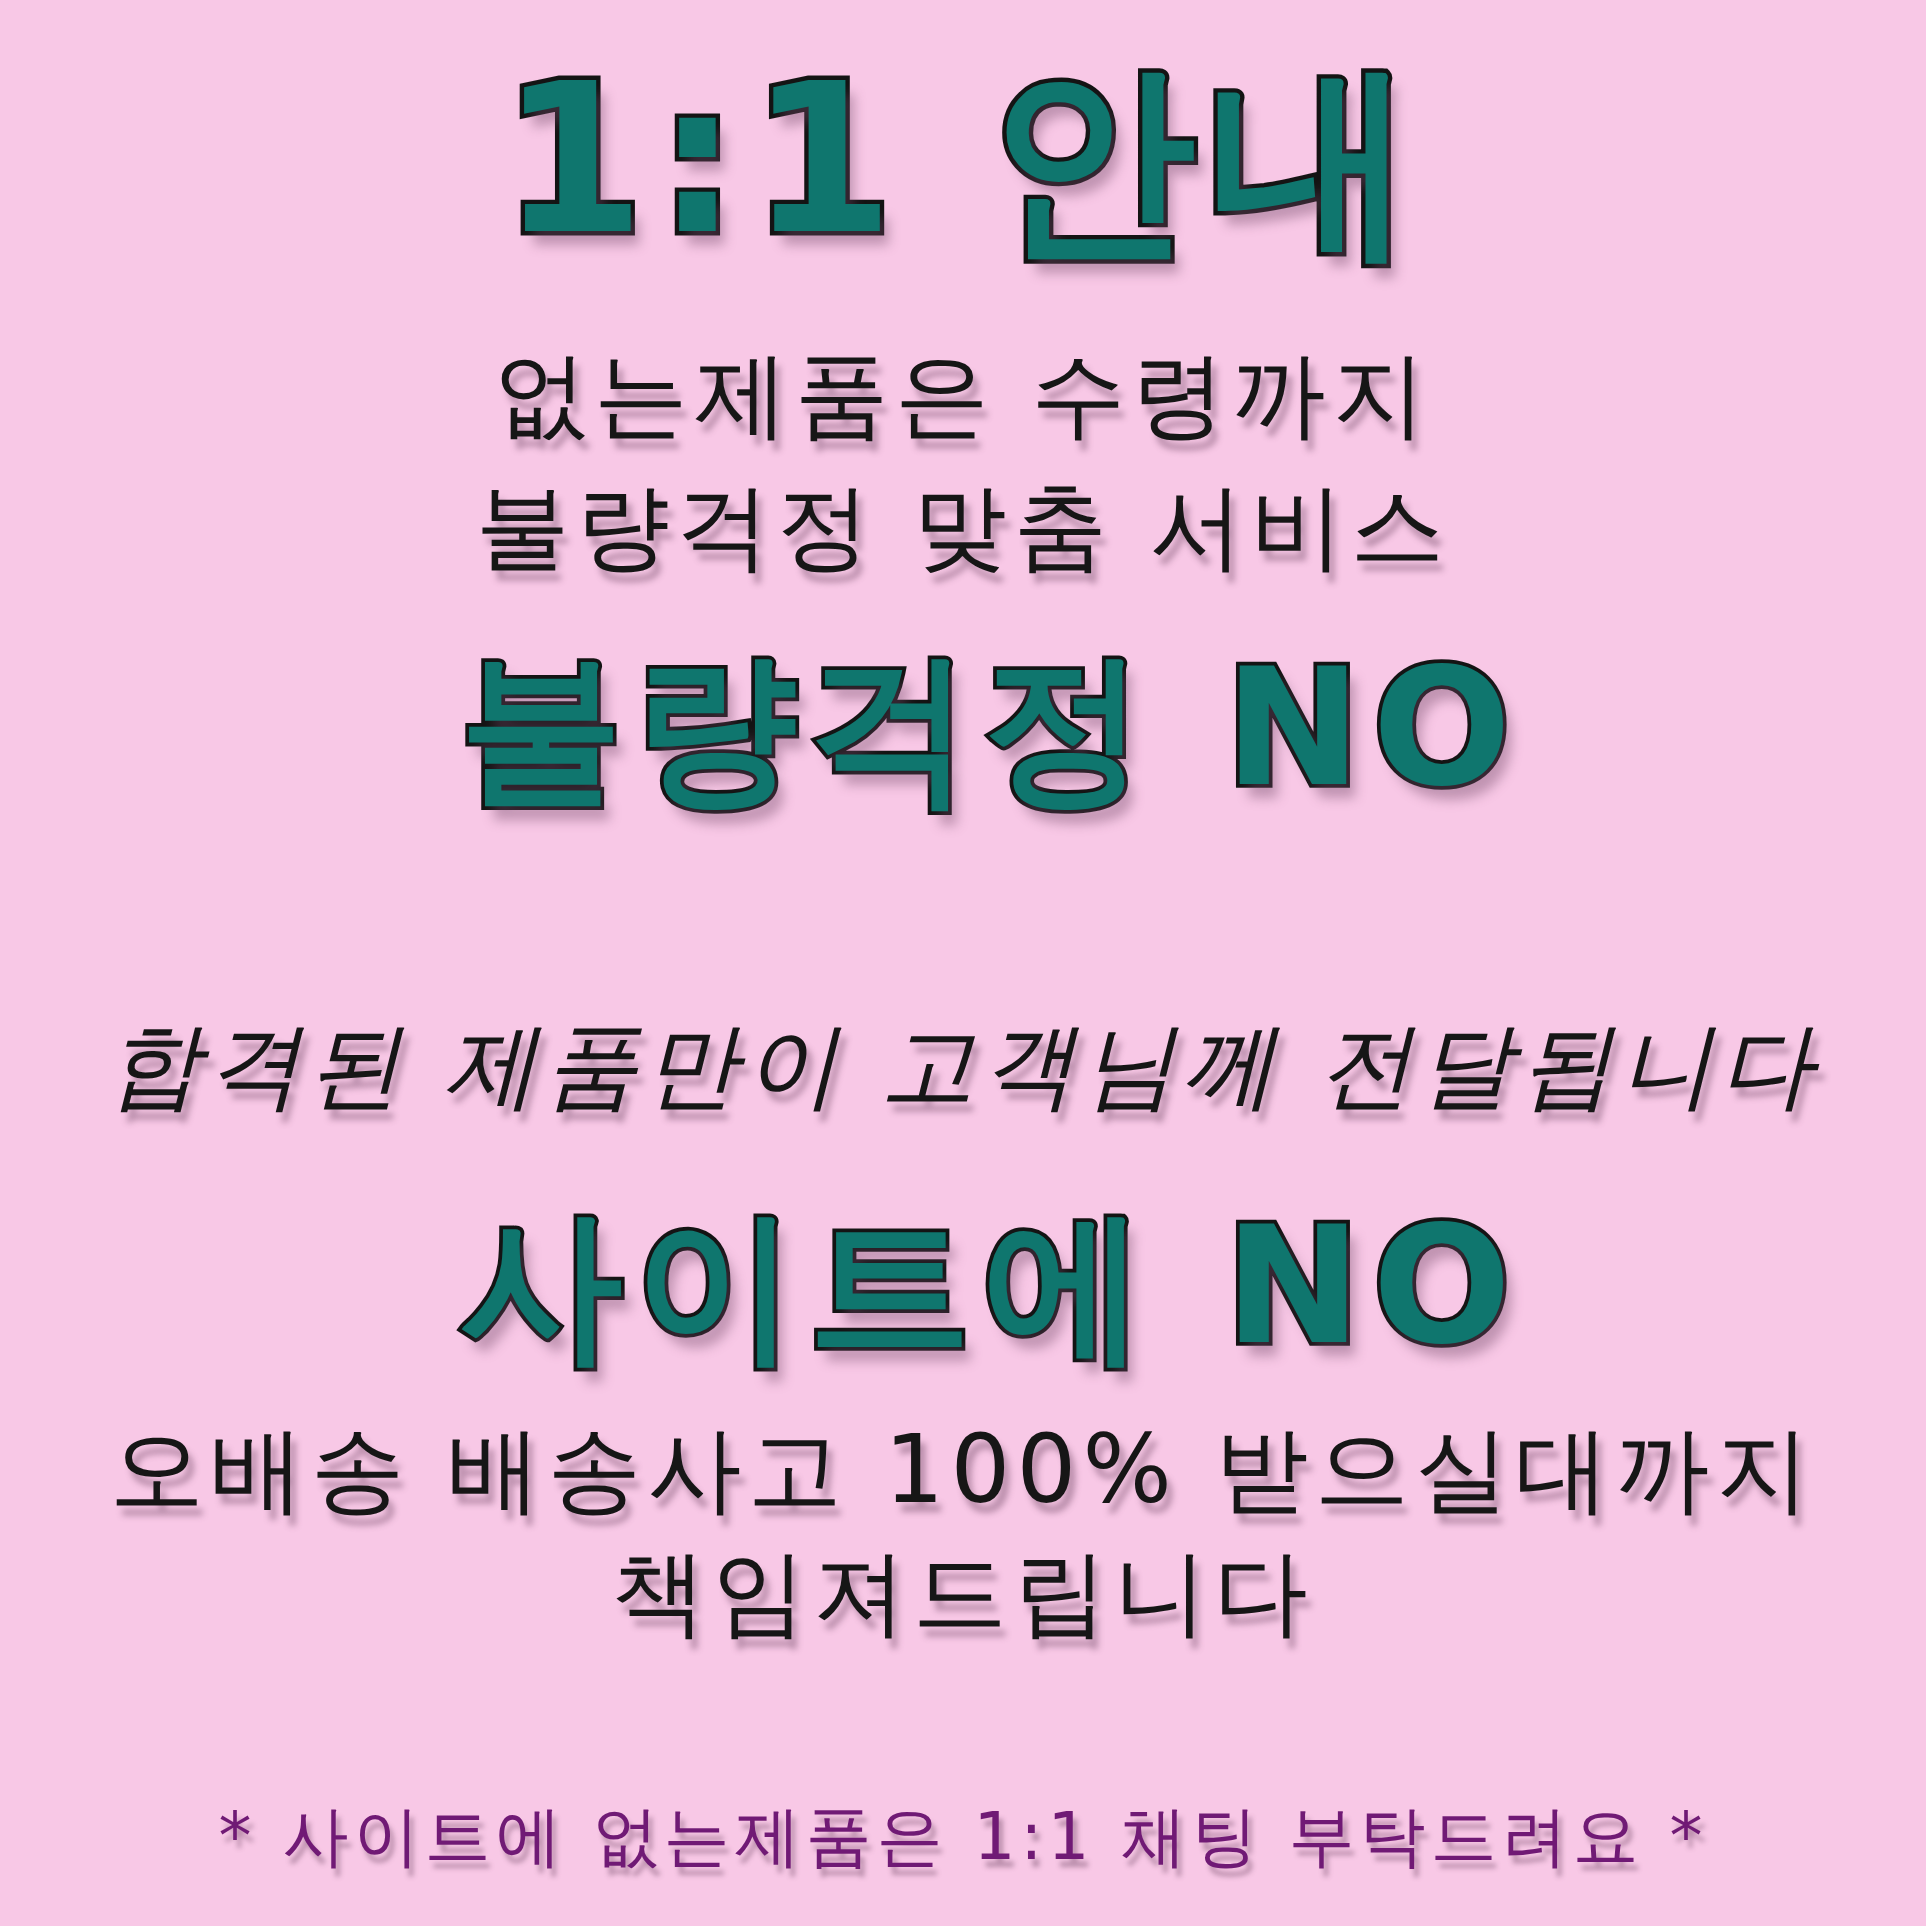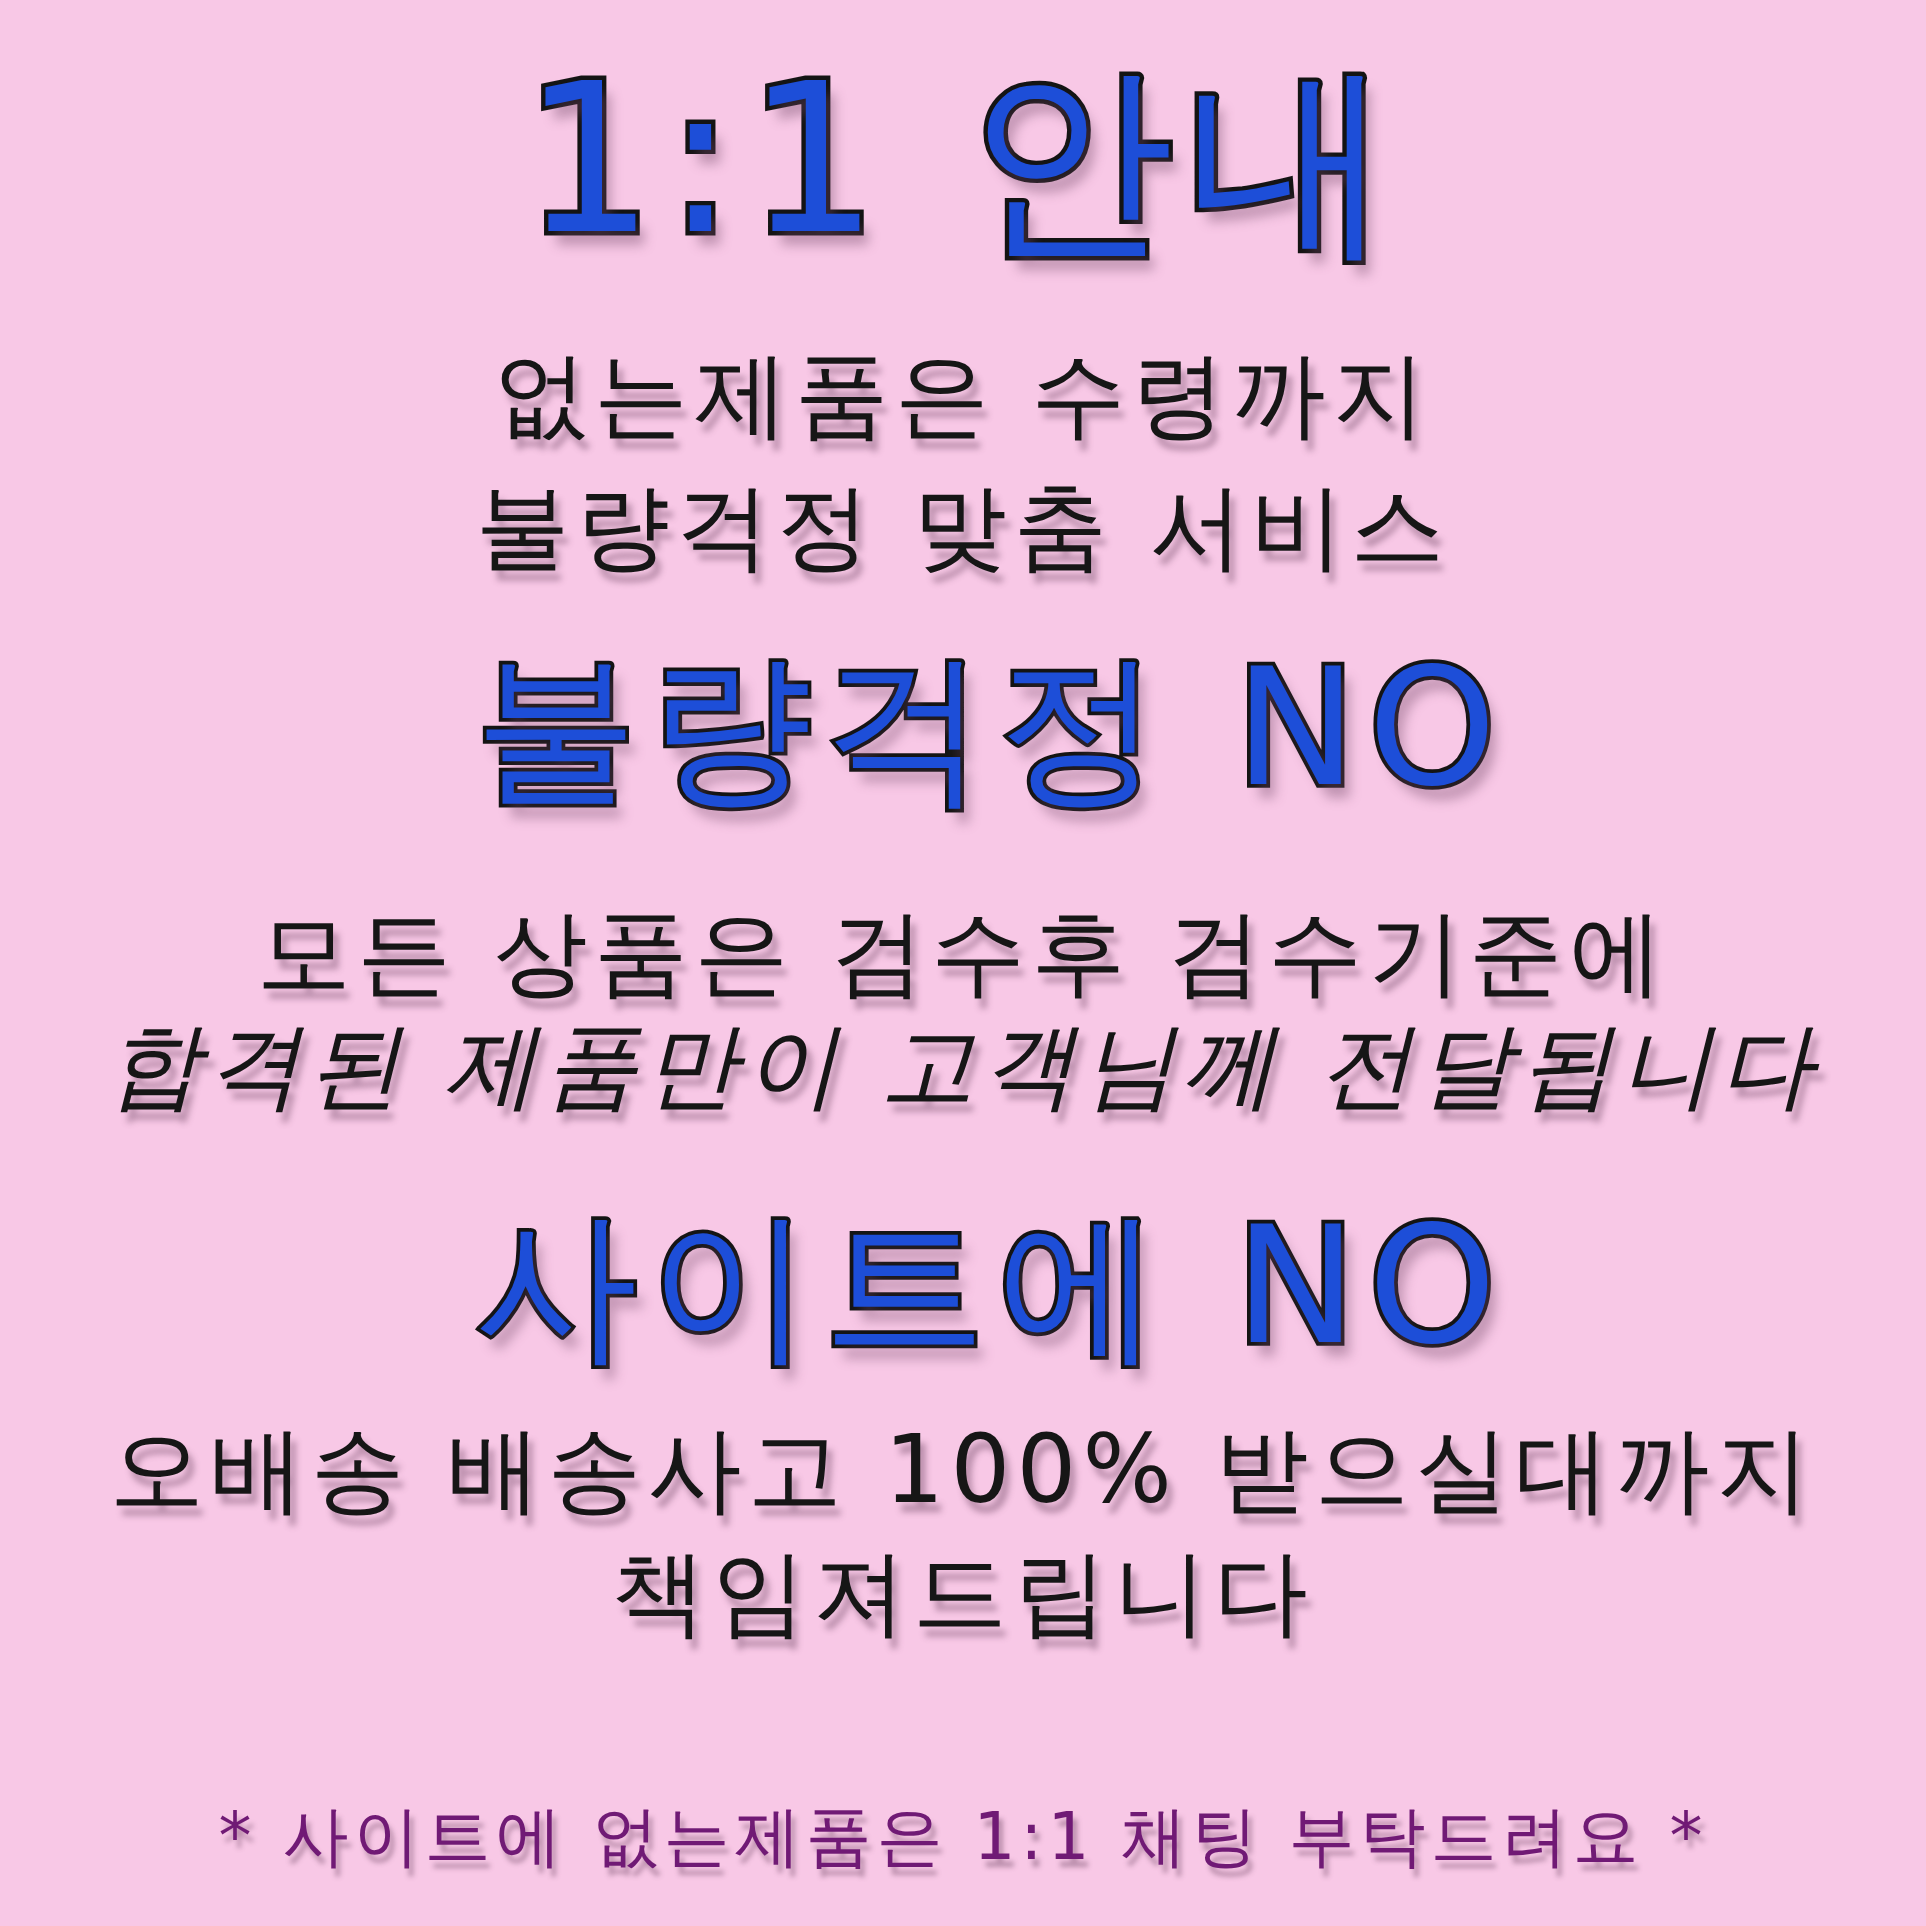--- a/index.html
+++ b/index.html
@@ -20,22 +20,22 @@
   }
   .line {
     position: absolute;
     left: 0;
     width: 100%;
     text-align: center;
     white-space: nowrap;
   }
   
   .bubble {
-    color: #1d4ed8;
-    font-weight: normal;
+    color: #0f766e;
+    font-weight: bold;
     -webkit-text-stroke: 8.8px #141414;
     paint-order: stroke fill;
     text-shadow: 8.8px 14px 11.3px rgba(110, 70, 100, 0.40);
     letter-spacing: 11.3px;
   }
   .bubble.title {
     top: 36px;
     font-size: 207px;
     line-height: 1.2;
   }
@@ -76,21 +76,20 @@
 <div class="canvas">
 
   <div class="line bubble title">1:1 안내</div>
 
   <div class="line body-text pos-intro-1">없는제품은 수령까지</div>
 
   <div class="line body-text pos-intro-2">불량걱정 맞춤 서비스</div>
 
   <div class="line bubble section pos-heading-1">불량걱정 NO</div>
 
-  <div class="line body-text pos-quality-1">모든 상품은 검수후 검수기준에</div>
 
   <div class="line body-text pos-quality-2">합격된 제품만이 고객님께 전달됩니다</div>
 
   <div class="line bubble section pos-heading-2">사이트에 NO</div>
 
   <div class="line body-text pos-shipping-1">오배송 배송사고 100% 받으실대까지</div>
 
   <div class="line body-text pos-shipping-2">책임져드립니다</div>
 
   <div class="line footnote-text pos-footnote">* 사이트에 없는제품은  1:1 채팅 부탁드려요 *</div>

